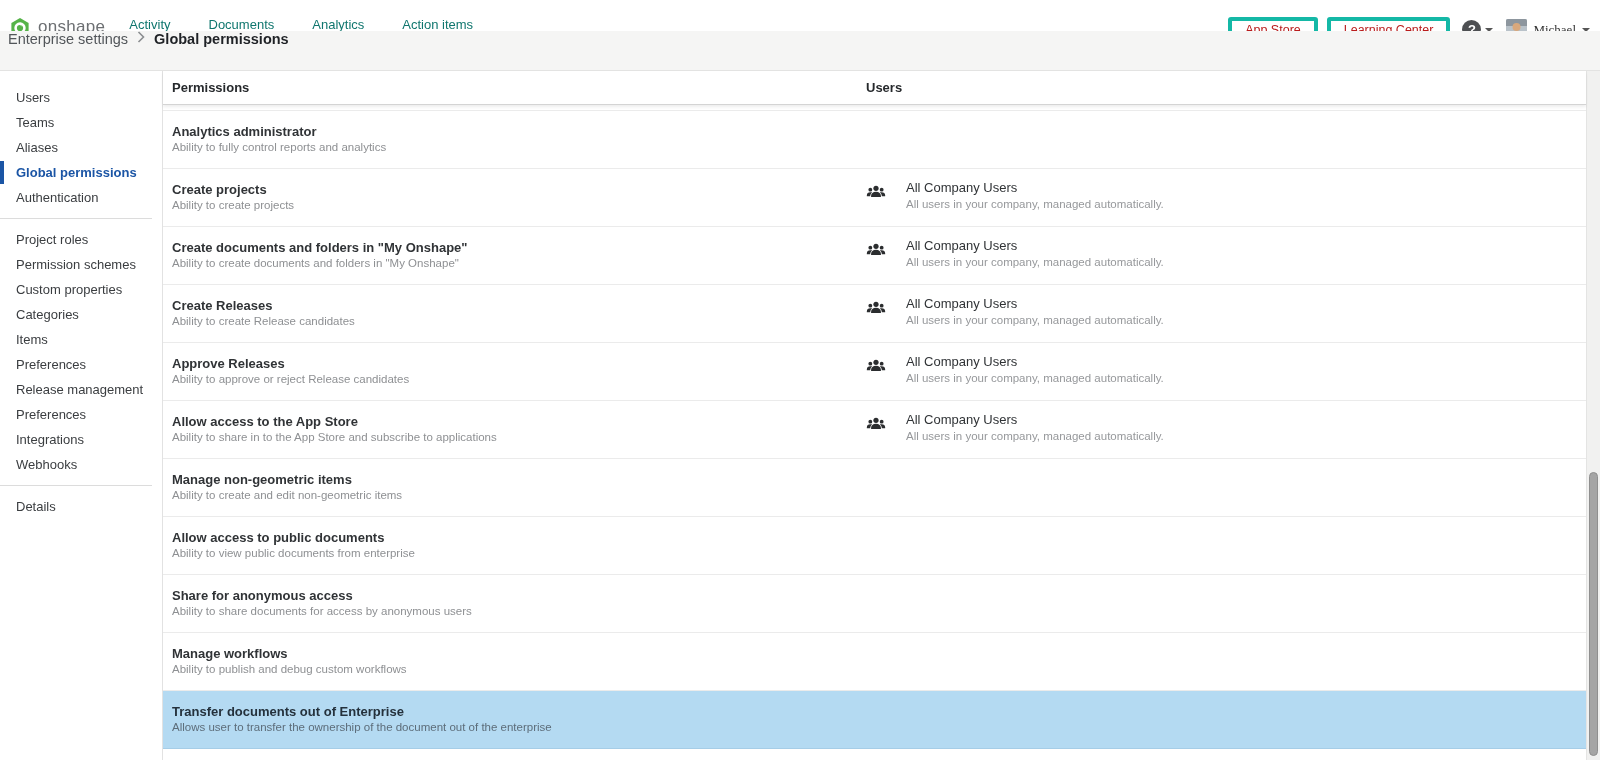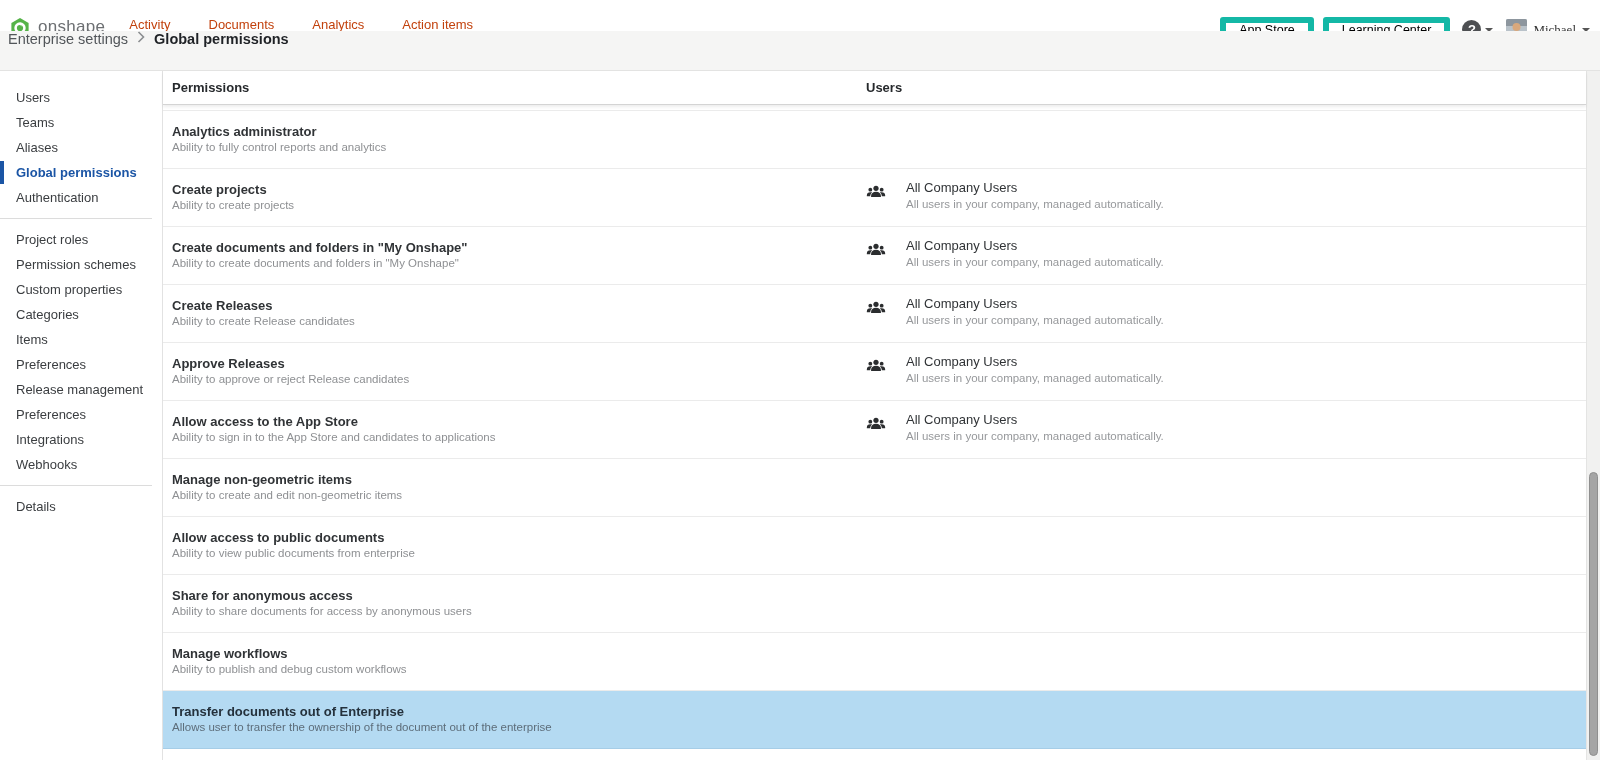--- a/index.html
+++ b/index.html
@@ -5,23 +5,23 @@
   * { margin:0; padding:0; box-sizing:border-box; }
   html,body { width:1600px; height:760px; overflow:hidden; background:#fff;
     font-family:"Liberation Sans","DejaVu Sans",sans-serif; -webkit-font-smoothing:antialiased; }
 
   
   .navbar { position:absolute; left:0; top:17px; width:1600px; height:31px; background:#fff;
     border-bottom:1px solid #dcdcdc; display:flex; align-items:flex-start; }
   .logo { display:flex; align-items:center; gap:7px; padding:0 14px 0 9px; cursor:pointer; }
   .logo-text { font-size:17px; color:#6c6f72; letter-spacing:.3px; position:relative; top:-1px; }
   .nav-items { display:flex; align-items:center; gap:38px; margin-left:10px; }
-  .nav-item { font-size:13px; color:#c2410c; cursor:pointer; }
+  .nav-item { font-size:13px; color:#0f766e; cursor:pointer; }
   .nav-right { margin-left:auto; display:flex; align-items:center; gap:9px; padding-right:10px; }
-  .nav-btn { font-size:12.5px; color:#000000; background:#fff; border:6px solid #14b8a6;
+  .nav-btn { font-size:12.5px; color:#b91c1c; background:#fff; border:4px solid #14b8a6;
     border-radius:3px; height:25px; padding:0 13px; display:flex; align-items:center; cursor:pointer; }
   .help-wrap { display:flex; align-items:center; gap:4px; cursor:pointer; margin-left:3px;}
   .help-circle { width:19px; height:19px; border-radius:50%; background:#4d4f52; color:#fff;
     font-size:13px; font-weight:bold; display:flex; align-items:center; justify-content:center; }
   .caret { width:0; height:0; border-left:4px solid transparent; border-right:4px solid transparent;
     border-top:4px solid #555; display:inline-block; }
   .avatar { width:21px; height:21px; border-radius:2px; overflow:hidden; background:#c5ccd2;
     position:relative; cursor:pointer; margin-left:4px; }
   .avatar svg { display:block; }
   .user-wrap { display:flex; align-items:center; gap:6px; cursor:pointer; }
@@ -231,21 +231,21 @@
           </svg>
           <div>
             <div class="users-name">All Company Users</div>
             <div class="users-detail">All users in your company, managed automatically.</div>
           </div>
         </div>
       </div>
 
       <div class="perm-row">
         <span class="row-title">Allow access to the App Store</span>
-        <span class="row-desc">Ability to sign in to the App Store and candidates to applications</span>
+        <span class="row-desc">Ability to share in to the App Store and subscribe to applications</span>
         <div class="users-cell">
           <svg class="users-icon" viewBox="0 0 24 24" fill="#2b2d2f">
             <circle cx="12" cy="7.6" r="3.1"></circle>
               <path d="M12 11.6 c-3.6 0-5.9 2-5.9 4.8 V18 h11.8 v-1.6 c0-2.8-2.3-4.8-5.9-4.8 Z"></path>
             <circle cx="5.2" cy="9.2" r="2.3"></circle>
               <path d="M5.2 12.2 c-2.6 0-4.2 1.5-4.2 3.6 v1.4 h4 c.1-2 .9-3.6 2.4-4.6 -.6-.3-1.4-.4-2.2-.4 Z"></path>
             <circle cx="18.8" cy="9.2" r="2.3"></circle>
               <path d="M18.8 12.2 c2.6 0 4.2 1.5 4.2 3.6 v1.4 h-4 c-.1-2-.9-3.6-2.4-4.6 .6-.3 1.4-.4 2.2-.4 Z"></path>
           </svg>
           <div>

